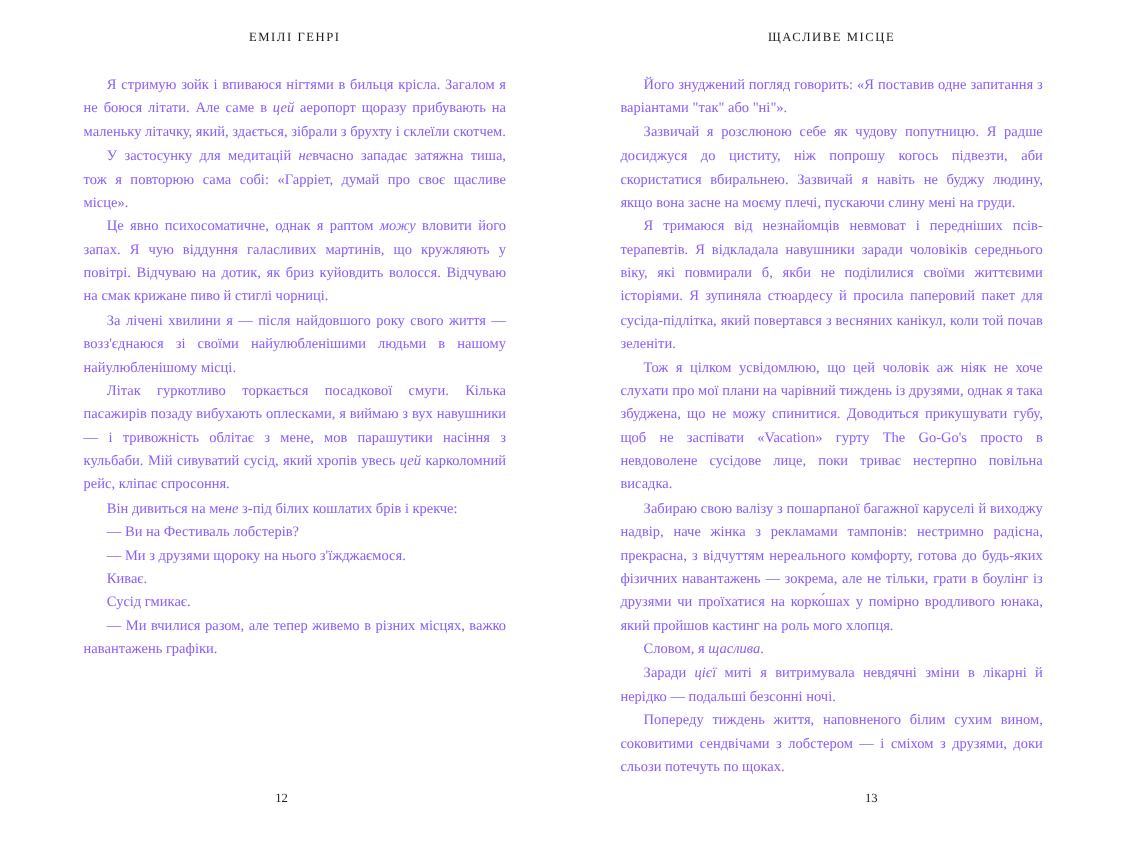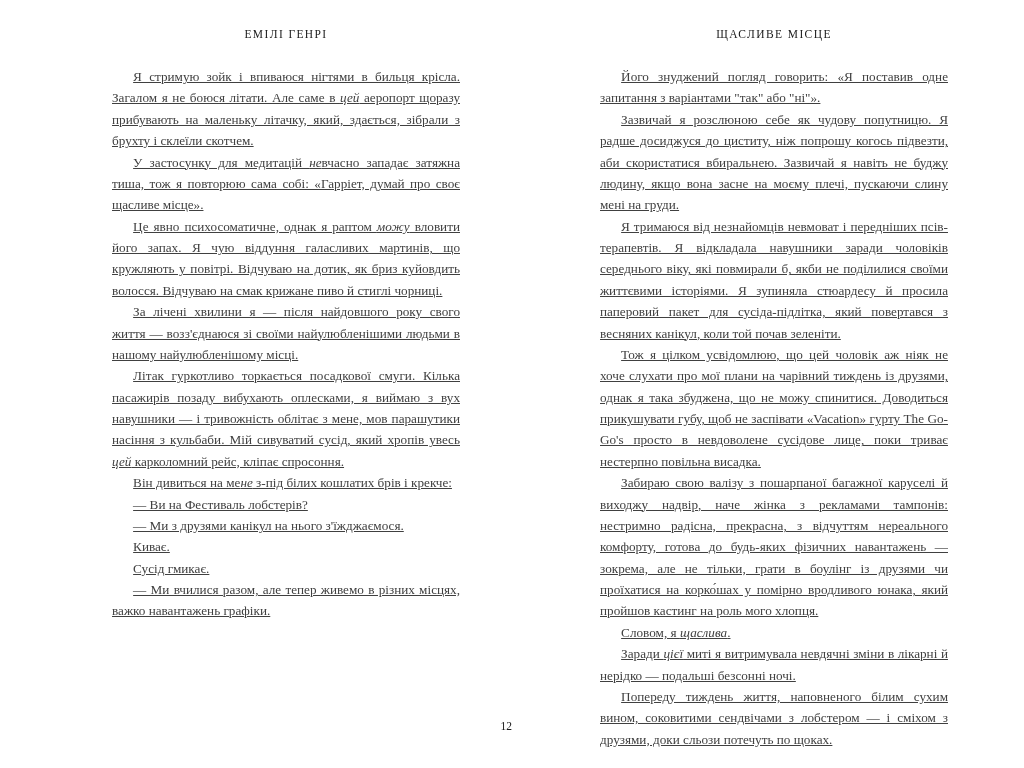--- a/index.html
+++ b/index.html
@@ -20,21 +20,20 @@
     height: 768px;
     display: flex;
     box-sizing: border-box;
   }
   .page {
     position: relative;
     width: 512px;
     height: 768px;
     box-sizing: border-box;
     padding: 28px 0 0 0;
-    margin-left: 36px;
   }
   .page-inner {
     box-sizing: border-box;
     height: 100%;
   }
   .page-left .page-inner {
     padding: 0 52px 0 76px;
   }
   .page-right .page-inner {
     padding: 0 76px 0 52px;
@@ -47,34 +46,33 @@
     color: #1a1a1a;
     margin: 0 0 26px 0;
     font-family: "Liberation Serif", "DejaVu Serif", serif;
   }
   .body-text p {
     margin: 0;
     font-size: 13.2px;
     line-height: 1.62;
     text-align: justify;
     text-indent: 1.6em;
-    color: #404040;
+    color: #8b5cf6;
     hyphens: auto;
-    text-decoration: underline;
     -webkit-hyphens: auto;
   }
   .body-text p em {
     font-style: italic;
   }
   .folio {
     position: absolute;
     bottom: 36px;
     left: 0;
     width: 100%;
-    text-align: right;
+    text-align: center;
     font-size: 11.5px;
     color: #1a1a1a;
   }
   .page-left .folio { padding-right: 24px; }
   .page-right .folio { padding-left: 24px; }
 </style>
 </head>
 <body>
 
 <div class="spread">
@@ -83,21 +81,21 @@
     <div class="page-inner">
       <div class="running-head">ЕМІЛІ ГЕНРІ</div>
       <div class="body-text">
         <p>Я стримую зойк і впиваюся нігтями в бильця крісла. Загалом я не боюся літати. Але саме в <em>цей</em> аеропорт щоразу прибувають на маленьку літачку, який, здається, зібрали з брухту і склеїли скотчем.</p>
         <p>У застосунку для медитацій <em>не</em>вчасно западає затяжна тиша, тож я повторюю сама собі: «Гарріет, думай про своє щасливе місце».</p>
         <p>Це явно психосоматичне, однак я раптом <em>можу</em> вловити його запах. Я чую віддуння галасливих мартинів, що кружляють у повітрі. Відчуваю на дотик, як бриз куйовдить волосся. Відчуваю на смак крижане пиво й стиглі чорниці.</p>
         <p>За лічені хвилини я — після найдовшого року свого життя — возз'єднаюся зі своїми найулюбленішими людьми в нашому найулюбленішому місці.</p>
         <p>Літак гуркотливо торкається посадкової смуги. Кілька пасажирів позаду вибухають оплесками, я виймаю з вух навушники — і тривожність облітає з мене, мов парашутики насіння з кульбаби. Мій сивуватий сусід, який хропів увесь <em>цей</em> карколомний рейс, кліпає спросоння.</p>
         <p>Він дивиться на ме<em>не</em> з-під білих кошлатих брів і крекче:</p>
         <p>— Ви на Фестиваль лобстерів?</p>
-        <p>— Ми з друзями канікул на нього з'їжджаємося.</p>
+        <p>— Ми з друзями щороку на нього з'їжджаємося.</p>
         <p>Киває.</p>
         <p>Сусід гмикає.</p>
         <p>— Ми вчилися разом, але тепер живемо в різних місцях, важко навантажень графіки.</p>
       </div>
     </div>
     <div class="folio">12</div>
   </div>
 
   <div class="page page-right">
     <div class="page-inner">

